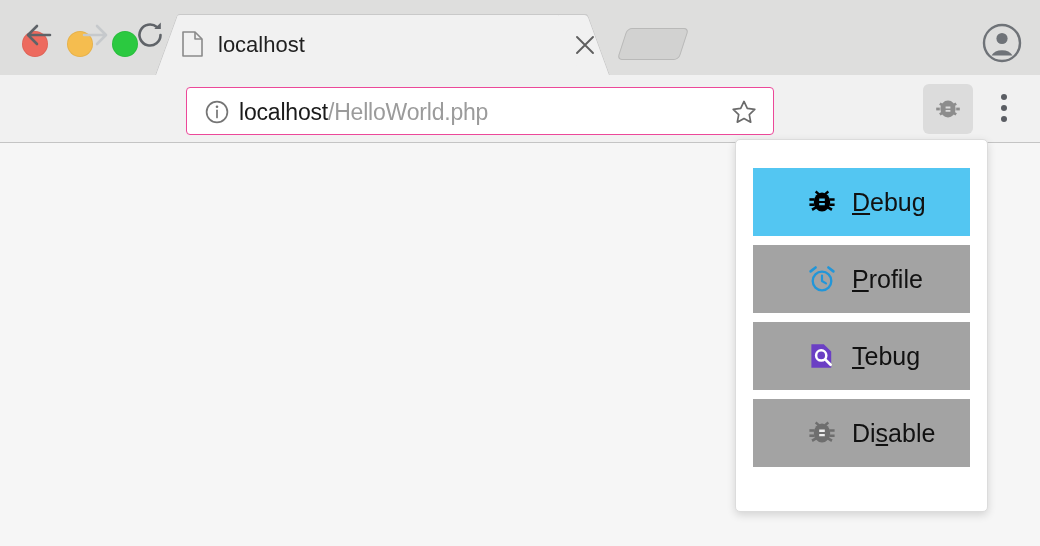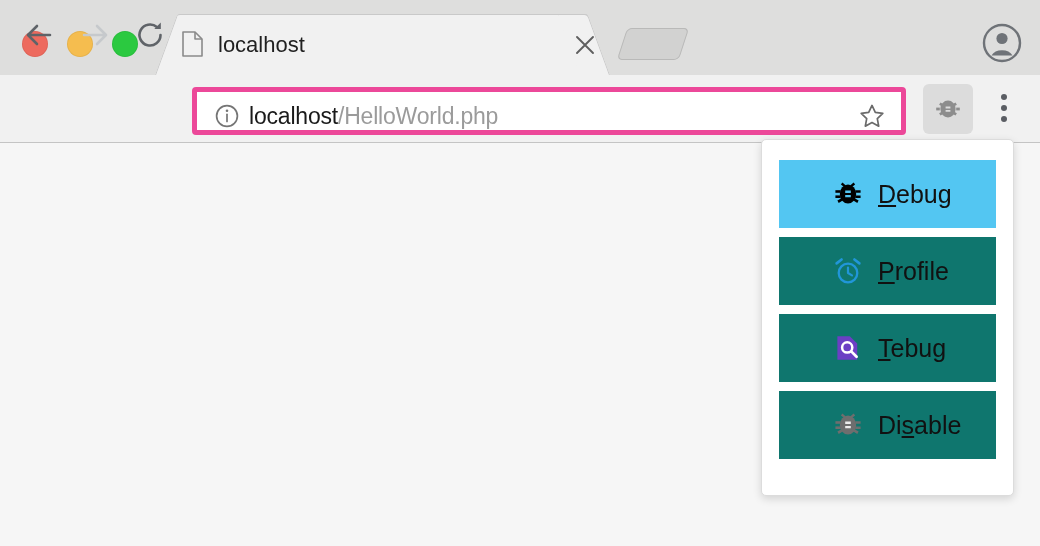--- a/index.html
+++ b/index.html
@@ -134,24 +134,24 @@
     top: 16px;
     width: 38px; height: 38px;
     cursor: pointer;
   }
   .nav-back    { left: 20px; }
   .nav-forward { left: 76px; }
   .nav-reload  { left: 131px; }
 
   .omnibox {
     position: absolute;
-    left: 192px; top: 87px;
-    width: 714px; height: 48px;
+    left: 186px; top: 87px;
+    width: 588px; height: 48px;
     background: #ffffff;
-    border: 5px solid #ec4899;
+    border: 1px solid #ec4899;
     border-radius: 4px;
     box-sizing: border-box;
     cursor: text;
   }
   .omnibox-info {
     position: absolute;
     left: 18px; top: 12px;
     width: 24px; height: 24px;
   }
   .omnibox-url {
@@ -201,35 +201,35 @@
     position: absolute;
     left: 0; top: 143px;
     width: 1040px;
     height: 403px;
     background: #f6f6f6;
   }
 
   
   .popup {
     position: absolute;
-    left: 761px; top: 139px;
+    left: 735px; top: 139px;
     width: 253px;
     background: #ffffff;
     border: 1px solid #dcdcdc;
     border-radius: 5px;
     box-shadow: 0 3px 9px rgba(0,0,0,0.14);
-    padding: 20px 17px;
+    padding: 28px 17px;
     box-sizing: border-box;
     z-index: 20;
   }
   .popup-item {
     display: flex;
     align-items: center;
     height: 68px;
-    background: #0f766e;
+    background: #a3a3a3;
     margin-bottom: 9px;
     padding-left: 53px;
     box-sizing: border-box;
     cursor: pointer;
   }
   .popup-item:last-child { margin-bottom: 16px; }
   .popup-item.selected { background: #53c6f2; }
   .popup-item .pi-icon {
     width: 32px; height: 32px;
     display: flex;

